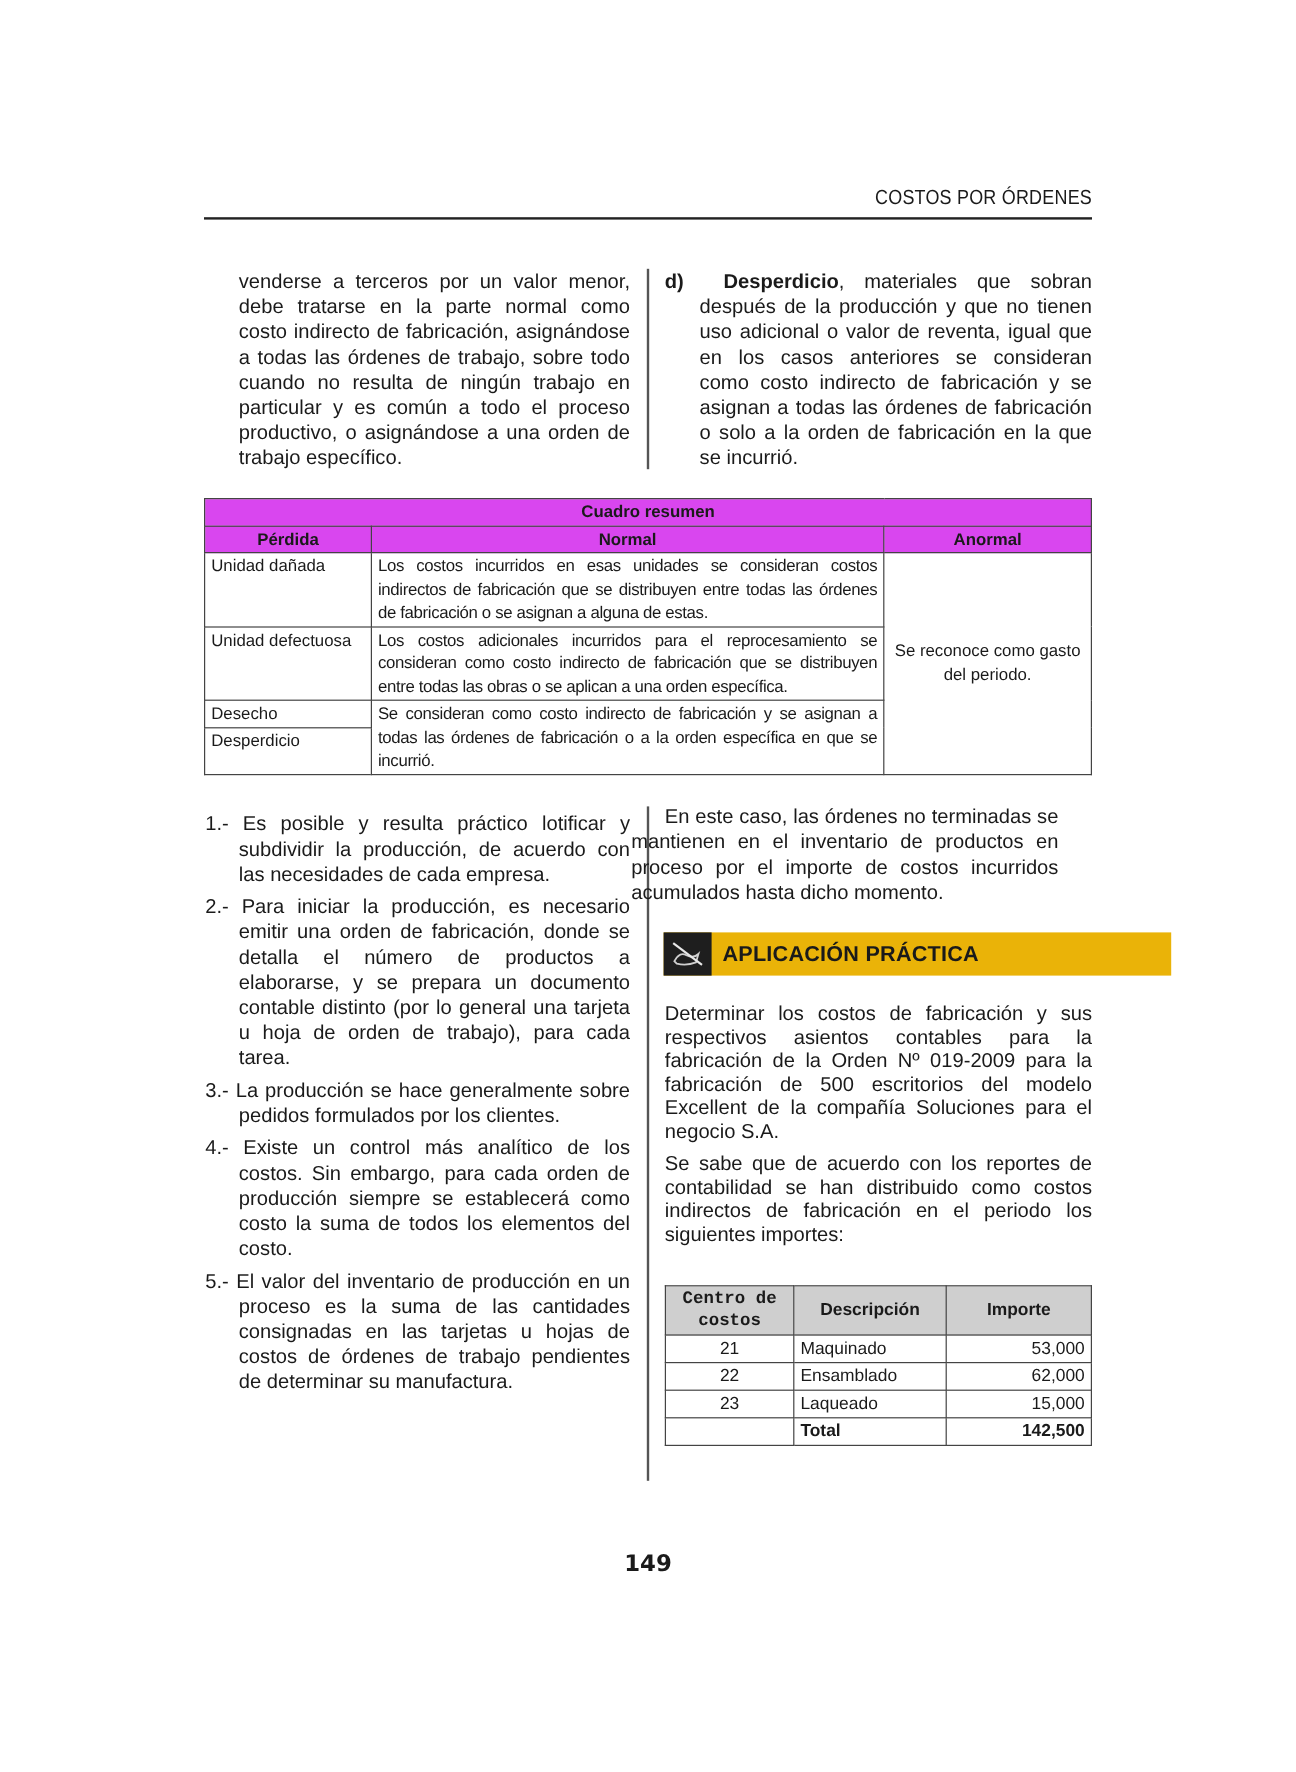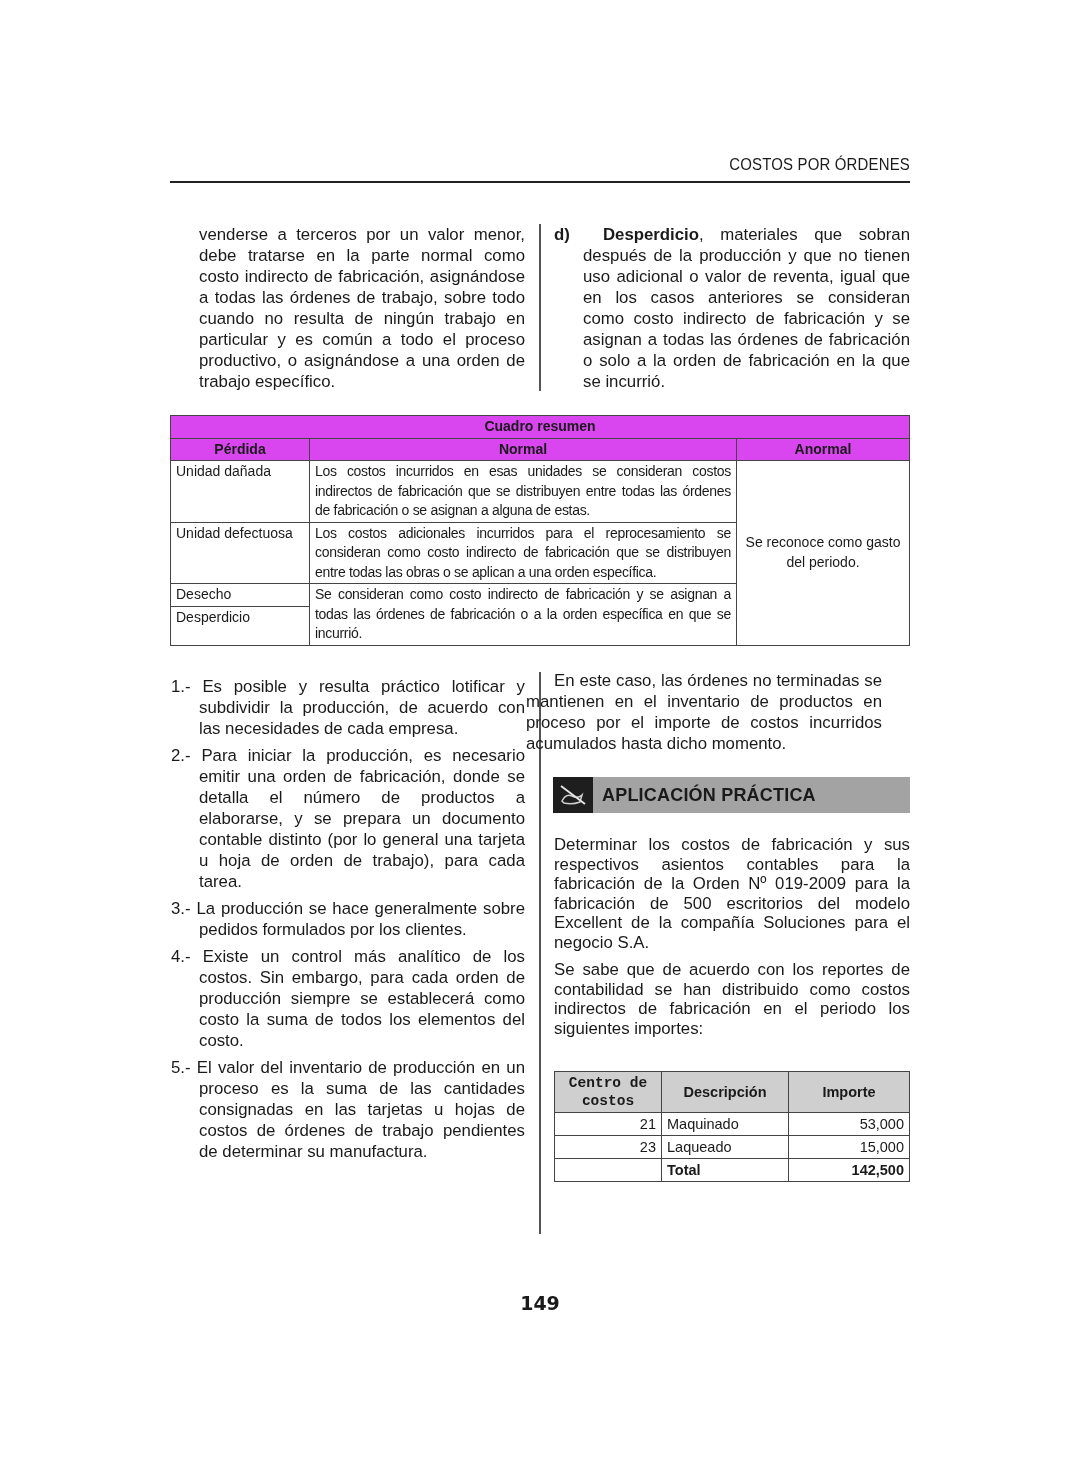--- a/index.html
+++ b/index.html
@@ -18,31 +18,31 @@
   .hang2 { padding-left: 28px; text-indent: -28px; margin-top: 6px !important; }
   .indent { text-indent: 28px; }
 
   table.resumen { position: absolute; left: 170px; top: 415px; width: 740px; border-collapse: collapse;
          font-family: "Liberation Sans", sans-serif; font-size: 14px; line-height: 19.5px; }
   table.resumen td, table.resumen th { border: 1.5px solid #444; padding: 1px 5px; vertical-align: top; }
   table.resumen th { background: #d946ef; font-weight: bold; text-align: center; padding: 1px 5px; }
   .cond { letter-spacing: -0.3px; }
   .center-mid { text-align: center; vertical-align: middle !important; }
 
-  .banner { position: absolute; left: 553px; top: 777px; width: 357px; height: 36px; background: #a3a3a3; display: flex; align-items: center; }
+  .banner { position: absolute; left: 553px; top: 777px; width: 423px; height: 36px; background: #eab308; display: flex; align-items: center; }
   .banner-icon { width: 40px; height: 36px; background: #1e1e1e; display: flex; align-items: center; justify-content: center; }
   .banner-title { font-weight: bold; font-size: 18px; margin-left: 9px; letter-spacing: 0.2px; }
 
   .sec-title { font-family: "DejaVu Sans", sans-serif; font-weight: bold; font-size: 16px; line-height: 21px; }
 
   table.costos { position: absolute; left: 554px; top: 1071px; width: 356px; border-collapse: collapse; font-size: 14.5px; }
   table.costos td, table.costos th { border: 1.5px solid #444; padding: 0 5px; height: 22px; }
   table.costos th { background: #cfcfcf; font-weight: bold; text-align: center; line-height: 18px; padding: 2px 5px; }
   .r { text-align: right; }
-  .c { text-align: right; }
+  .c { text-align: center; }
   .b { font-weight: bold; }
 
   .page-num { position: absolute; left: 0; width: 1080px; top: 1292px; text-align: center;
          font-family: "DejaVu Sans", sans-serif; font-weight: bold; font-size: 19px; }
 </style>
 </head>
 <body>
 
 <div class="running-head">COSTOS POR ÓRDENES</div>
 <div class="head-rule"></div>
@@ -119,20 +119,25 @@
     <th style="width:96px;font-family:Liberation Mono, monospace;">Centro de costos</th>
     <th style="width:116px;">Descripción</th>
     <th>Importe</th>
   </tr>
   <tr>
     <td class="c">21</td>
     <td>Maquinado</td>
     <td class="r">53,000</td>
   </tr>
   <tr>
+    <td class="c">22</td>
+    <td>Ensamblado</td>
+    <td class="r">62,000</td>
+  </tr>
+  <tr>
     <td class="c">23</td>
     <td>Laqueado</td>
     <td class="r">15,000</td>
   </tr>
   <tr>
     <td></td>
     <td class="b">Total</td>
     <td class="r b">142,500</td>
   </tr>
 </tbody>

